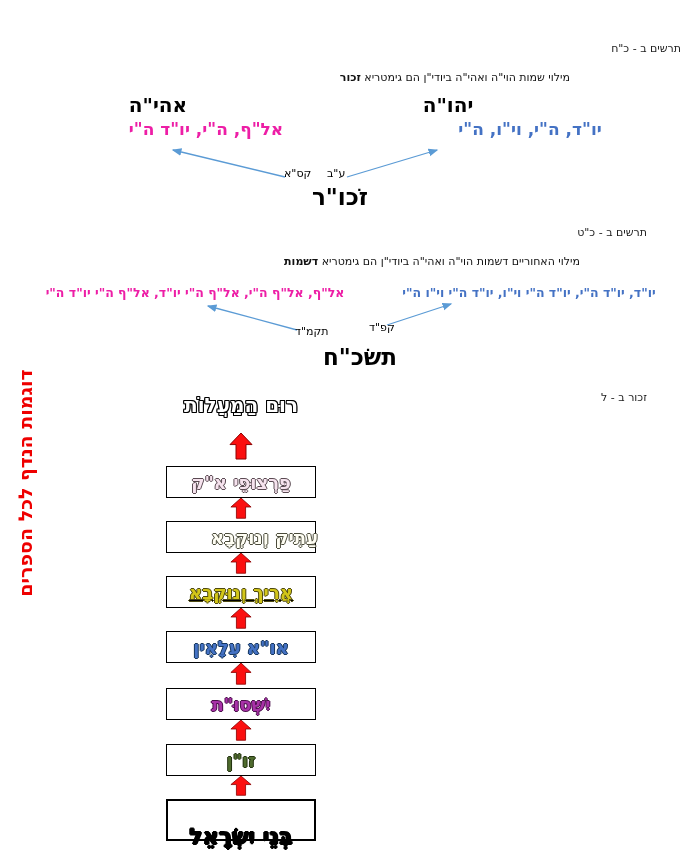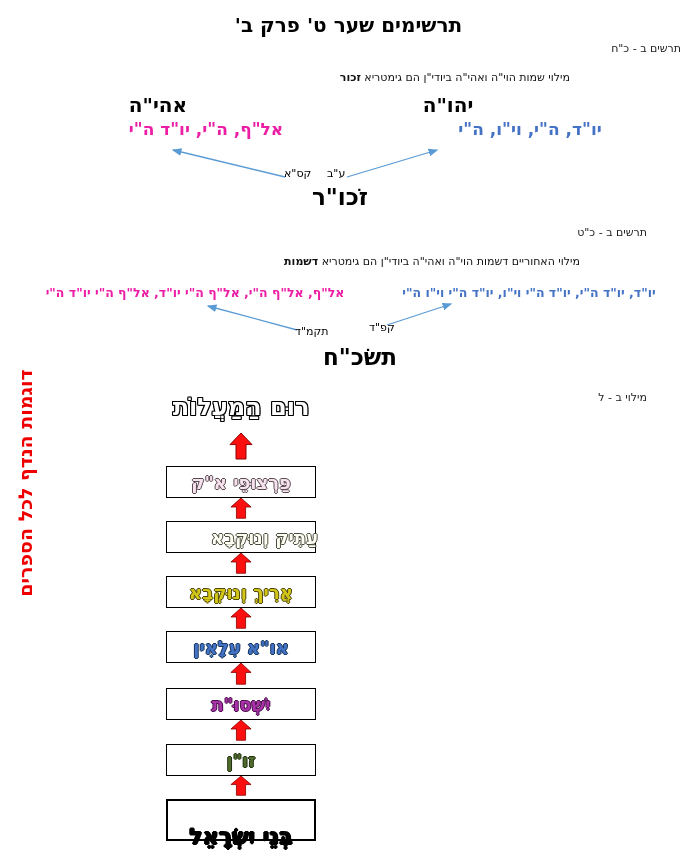--- a/index.html
+++ b/index.html
@@ -44,41 +44,40 @@
 
   .connectors { position:absolute; top:0; left:0; pointer-events:none; }
 
   .note-vertical { position:absolute; left:14px; top:338px; width:290px; height:26px;
                    transform-origin:0 0; transform:rotate(-90deg) translateX(-290px);
                    color:var(--note_red); font-weight:bold; font-size:19px;
                    text-align:center; white-space:nowrap; }
 
   .ladder { position:absolute; left:166px; top:393px; width:150px; height:455px; }
   .ladder-top { position:absolute; top:0; left:50%; transform:translateX(-50%);
-                font-size:24px; font-weight:bold; white-space:nowrap; color:#ffffff;
+                font-size:20px; font-weight:bold; white-space:nowrap; color:#ffffff;
                 text-shadow:-1px 0 #000, 0 1px #000, 1px 0 #000, 0 -1px #000,
                             -1px -1px #000, 1px 1px #000, -1px 1px #000, 1px -1px #000; }
   .l-arrow { position:absolute; left:50%; transform:translateX(-50%); line-height:0; }
   #a1 { top:40px; }  #a2 { top:105px; } #a3 { top:160px; } #a4 { top:215px; }
   #a5 { top:270px; } #a6 { top:327px; } #a7 { top:383px; }
 
   .rung { position:absolute; left:0; width:148px; height:30px; border:1px solid #000;
           background:#fff; display:flex; align-items:center; justify-content:center; }
-  #rung-0 { top:73px; }  #rung-1 { top:128px; } #rung-2 { top:183px; }
+  #rung-0 { top:73px; }  #rung-1 { top:128px; } #rung-2 { top:183px;text-decoration:underline; }
   #rung-3 { top:238px; } #rung-4 { top:295px; } #rung-5 { top:351px; }
   #rung-6 { top:406px; height:38px; border-width:2px; width:146px; }
   .rung span { font-size:18px; font-weight:bold; white-space:nowrap; }
   #rung-6 span { font-size:22px; }
 </style>
 </head>
 <body>
 
 <div class="page">
 
-  <div class="title rtl">תרשימים שער ט' פרק ב'</div>
 
   <svg class="connectors" width="697" height="420">
     <defs>
       <marker id="ah" markerWidth="9" markerHeight="8" refX="6.5" refY="3" orient="auto">
         <path d="M0,0 L7.5,3 L0,6 Z" style="fill:var(--connector)"></path>
       </marker>
     </defs>
     <line x1="285" y1="177" x2="173" y2="150" style="stroke:var(--connector)" stroke-width="1.3" marker-end="url(#ah)"></line>
     <line x1="347" y1="177" x2="437" y2="150" style="stroke:var(--connector)" stroke-width="1.3" marker-end="url(#ah)"></line>
     <line x1="297" y1="330" x2="208" y2="306" style="stroke:var(--connector)" stroke-width="1.3" marker-end="url(#ah)"></line>
@@ -100,21 +99,21 @@
   <div class="sec-label rtl" id="s2-label">תרשים ב - כ"ט</div>
   <div class="caption rtl" id="s2-caption">
     <span>מילוי האחוריים דשמות הוי"ה ואהי"ה ביודי"ן הם גימטריא </span><b>דשמות</b>
   </div>
   <div class="milui rtl" id="milui2-left">אל"ף, אל"ף ה"י, אל"ף ה"י יו"ד, אל"ף ה"י יו"ד ה"י</div>
   <div class="milui rtl" id="milui2-right">יו"ד, יו"ד ה"י, יו"ד ה"י וי"ו, יו"ד ה"י וי"ו ה"י</div>
   <div class="gem rtl" id="gem-s2-left">תקמ"ד</div>
   <div class="gem rtl" id="gem-s2-right">קפ"ד</div>
   <div class="result rtl" id="result2">תשׂכ"ח</div>
 
-  <div class="sec-label rtl" id="s3-label">מילוי ב - ל</div>
+  <div class="sec-label rtl" id="s3-label">זכור ב - ל</div>
   <div class="note-vertical rtl">דוגמות הנדף לכל הספרים</div>
 
   <div class="ladder">
     <div class="ladder-top rtl">רוּם הַמַעֲלוֹת</div>
 
     <div class="l-arrow" id="a1">
       <svg width="24" height="27" viewBox="0 0 24 28" preserveAspectRatio="none">
           <polygon points="12,0 23,12 17,12 17,27 7,27 7,12 1,12" style="fill:var(--arrow_red);stroke:var(--arrow_red_dark);stroke-width:1"></polygon>
         </svg>
     </div>

